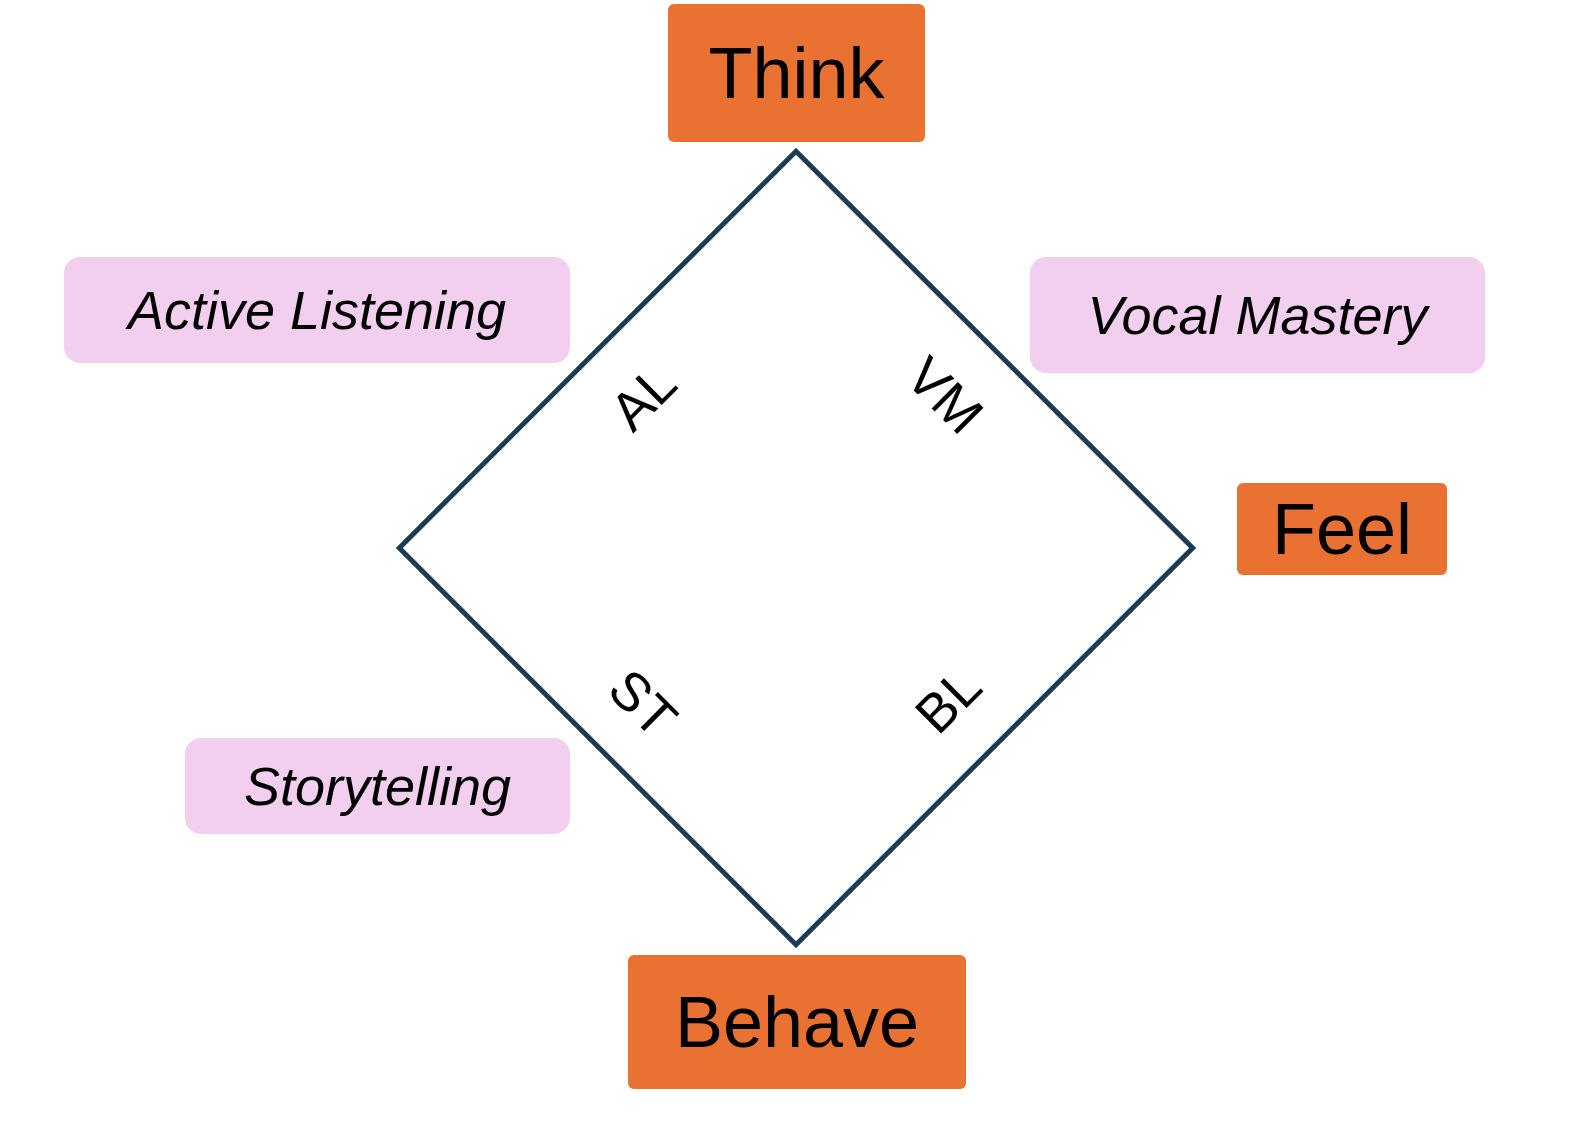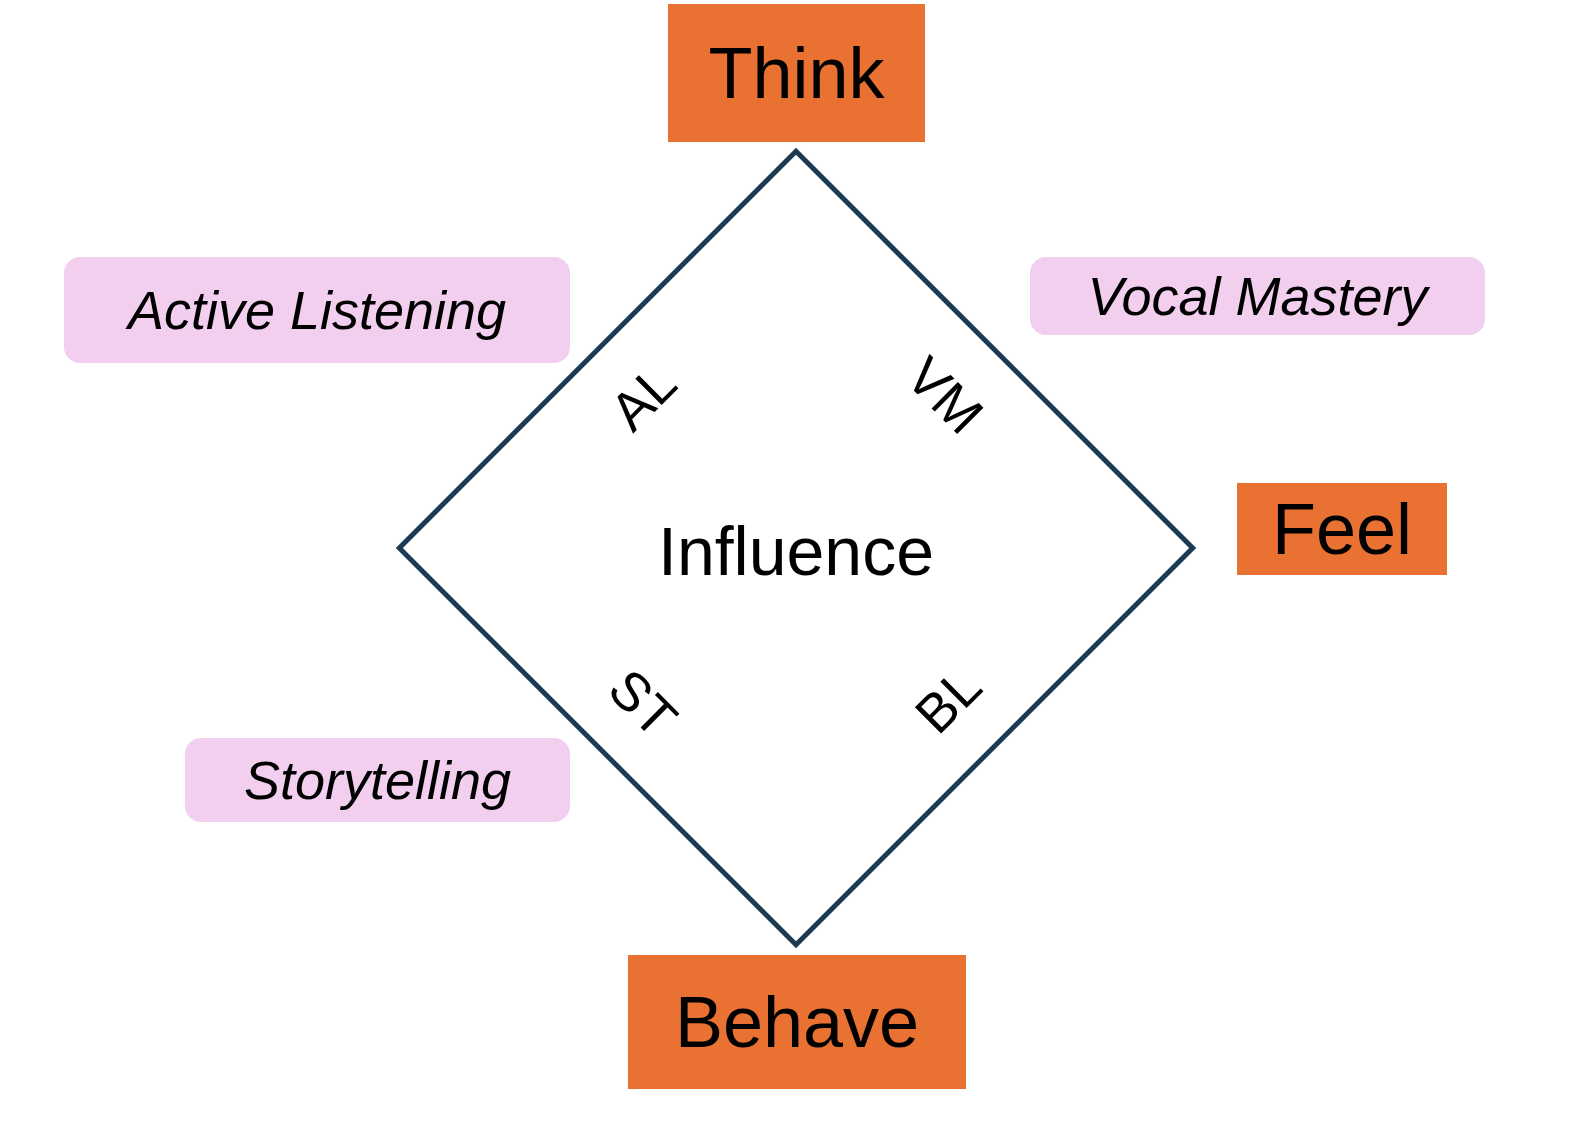--- a/index.html
+++ b/index.html
@@ -42,62 +42,62 @@
   
   .node{
     position:absolute;
     background:var(--node-fill);
     display:flex;
     align-items:center;
     justify-content:center;
     font-size:72px;
     line-height:1;
     white-space:nowrap;
+    border-radius:6px;
   }
   .node-top{left:668px;top:4px;width:257px;height:138px;}
   .node-left{left:48px;top:483px;width:322px;height:134px;}
   .node-right{left:1237px;top:483px;width:210px;height:92px;}
   .node-bottom{left:628px;top:955px;width:338px;height:134px;text-align:right;}
   
   .skill{
     position:absolute;
     background:var(--skill-fill);
     display:flex;
     align-items:center;
     justify-content:center;
     font-size:54px;
     font-style:italic;
     line-height:1;
     white-space:nowrap;
     border-radius:16px;
   }
   .skill-tl{left:64px;top:257px;width:506px;height:106px;}
-  .skill-tr{left:1030px;top:257px;width:455px;height:78px;}
-  .skill-bl{left:185px;top:738px;width:385px;height:84px;}
+  .skill-tr{left:1030px;top:257px;width:455px;height:116px;}
+  .skill-bl{left:185px;top:738px;width:385px;height:96px;}
   .skill-br{left:1040px;top:738px;width:470px;height:106px;}
   
   .edge-label{
     position:absolute;
     font-size:54px;
     line-height:1;
     white-space:nowrap;
   }
   .el-tl{left:643px;top:397px;transform:translate(-50%,-50%) rotate(-45deg);}
   .el-tr{left:945px;top:395px;transform:translate(-50%,-50%) rotate(45deg);}
   .el-bl{left:643px;top:703px;transform:translate(-50%,-50%) rotate(45deg);}
   .el-br{left:948px;top:700px;transform:translate(-50%,-50%) rotate(-45deg);}
 </style>
 </head>
 <body>
 
 <div class="canvas">
 
   <div class="diamond"></div>
 
-  <div class="center-label">Influence</div>
 
   <div class="edge-label el-tl">AL</div>
   <div class="edge-label el-tr">VM</div>
   <div class="edge-label el-bl">ST</div>
   <div class="edge-label el-br">BL</div>
 
   <div class="node node-top">Think</div>
   <div class="node node-right">Feel</div>
   <div class="node node-bottom">Behave</div>
 

